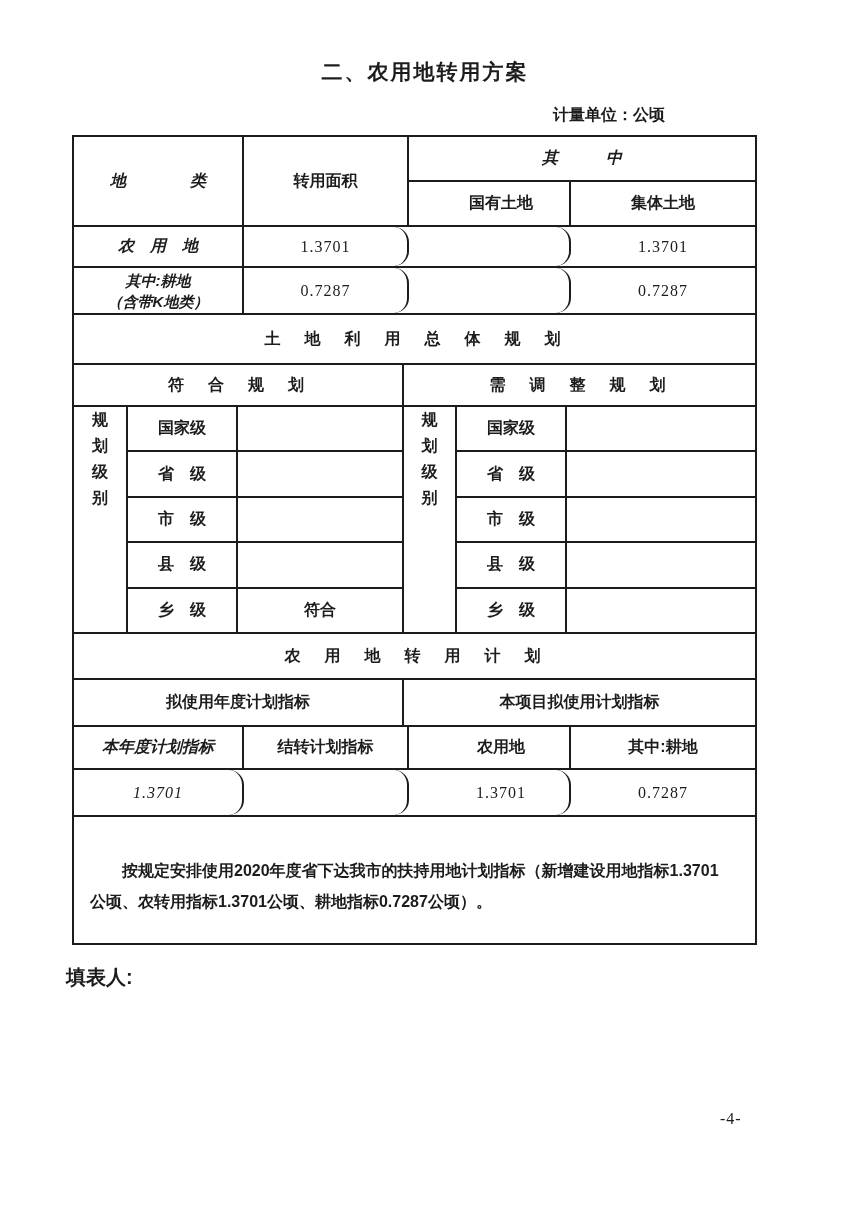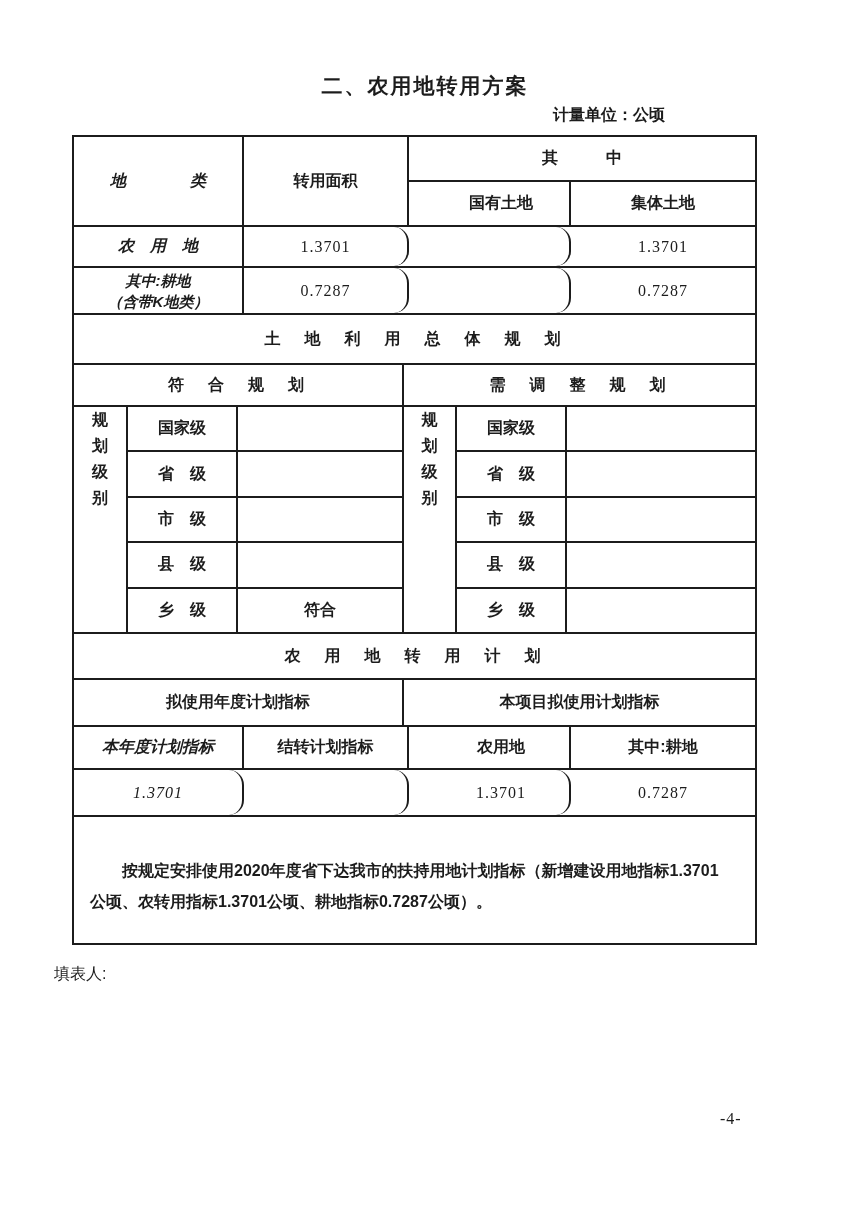--- a/index.html
+++ b/index.html
@@ -1,39 +1,39 @@
 <!DOCTYPE html>
 <html><head>
 <meta charset="utf-8">
 <style>
   html,body{margin:0;padding:0;background:#ffffff;}
   .sheet{
     position:relative;width:850px;height:1206px;background:#ffffff;
     font-family:"Liberation Sans",sans-serif;color:#1c1c1c;overflow:hidden;
   }
   .title{
-    position:absolute;left:0;top:72px;width:850px;text-align:center;
+    position:absolute;left:0;top:58px;width:850px;text-align:center;
     font-size:21px;font-weight:bold;letter-spacing:2px;
   }
   .unit-note{
     position:absolute;left:553px;top:105px;font-size:16px;font-weight:bold;
   }
   .tbl{
     position:absolute;left:72px;top:135px;width:685px;height:810px;
     border:2px solid #1c1c1c;box-sizing:border-box;
     display:flex;flex-direction:column;font-weight:bold;font-size:16px;
   }
   .row{display:flex;border-bottom:2px solid #1c1c1c;box-sizing:border-box;flex:0 0 auto;}
   .row.nob{border-bottom:none;}
   .cell{
     display:flex;align-items:center;justify-content:center;text-align:center;
     box-sizing:border-box;overflow:hidden;
   }
   .br{border-right:2px solid #1c1c1c;}
-  .bb{border-bottom:2px solid #1c1c1c;}
+  .bb{border-bottom:2px solid #1c1c1c;font-style:italic;}
   .c1{width:170px;font-style:italic;}
   .c2{width:165px;}
   .c3{width:162px;padding-left:24px;}
   .c4{flex:1;}
   .stack{display:flex;flex-direction:column;flex:1;box-sizing:border-box;}
   .num{font-family:"Liberation Serif","DejaVu Serif",serif;font-weight:normal;font-size:16px;letter-spacing:1px;border-radius:15px;}
   .two-line{flex-direction:column;line-height:21px;font-size:15px;}
   .half-l{width:330px;display:flex;box-sizing:border-box;}
   .half-r{flex:1;display:flex;box-sizing:border-box;}
   .vert{
@@ -47,21 +47,21 @@
   .lvl-row{flex:1;display:flex;border-bottom:2px solid #1c1c1c;box-sizing:border-box;}
   .lvl-row:last-child{border-bottom:none;}
   .lvl-label{width:110px;}
   .lvl-value{flex:1;}
   .section{letter-spacing:4px;}
   .note-cell{
     flex:1;display:block;padding:38px 14px 0 16px;text-align:left;
     font-size:16px;line-height:31px;white-space:pre-line;text-indent:2em;
     box-sizing:border-box;
   }
-  .preparer{position:absolute;left:54px;top:964px;font-size:16px;font-weight:normal;}
+  .preparer{position:absolute;left:66px;top:964px;font-size:20px;font-weight:bold;}
   .pageno{
     position:absolute;left:720px;top:1110px;font-size:16px;
     font-family:"Liberation Serif","DejaVu Serif",serif;letter-spacing:1px;
   }
 </style>
 </head>
 <body>
 
 <div class="sheet">
 

